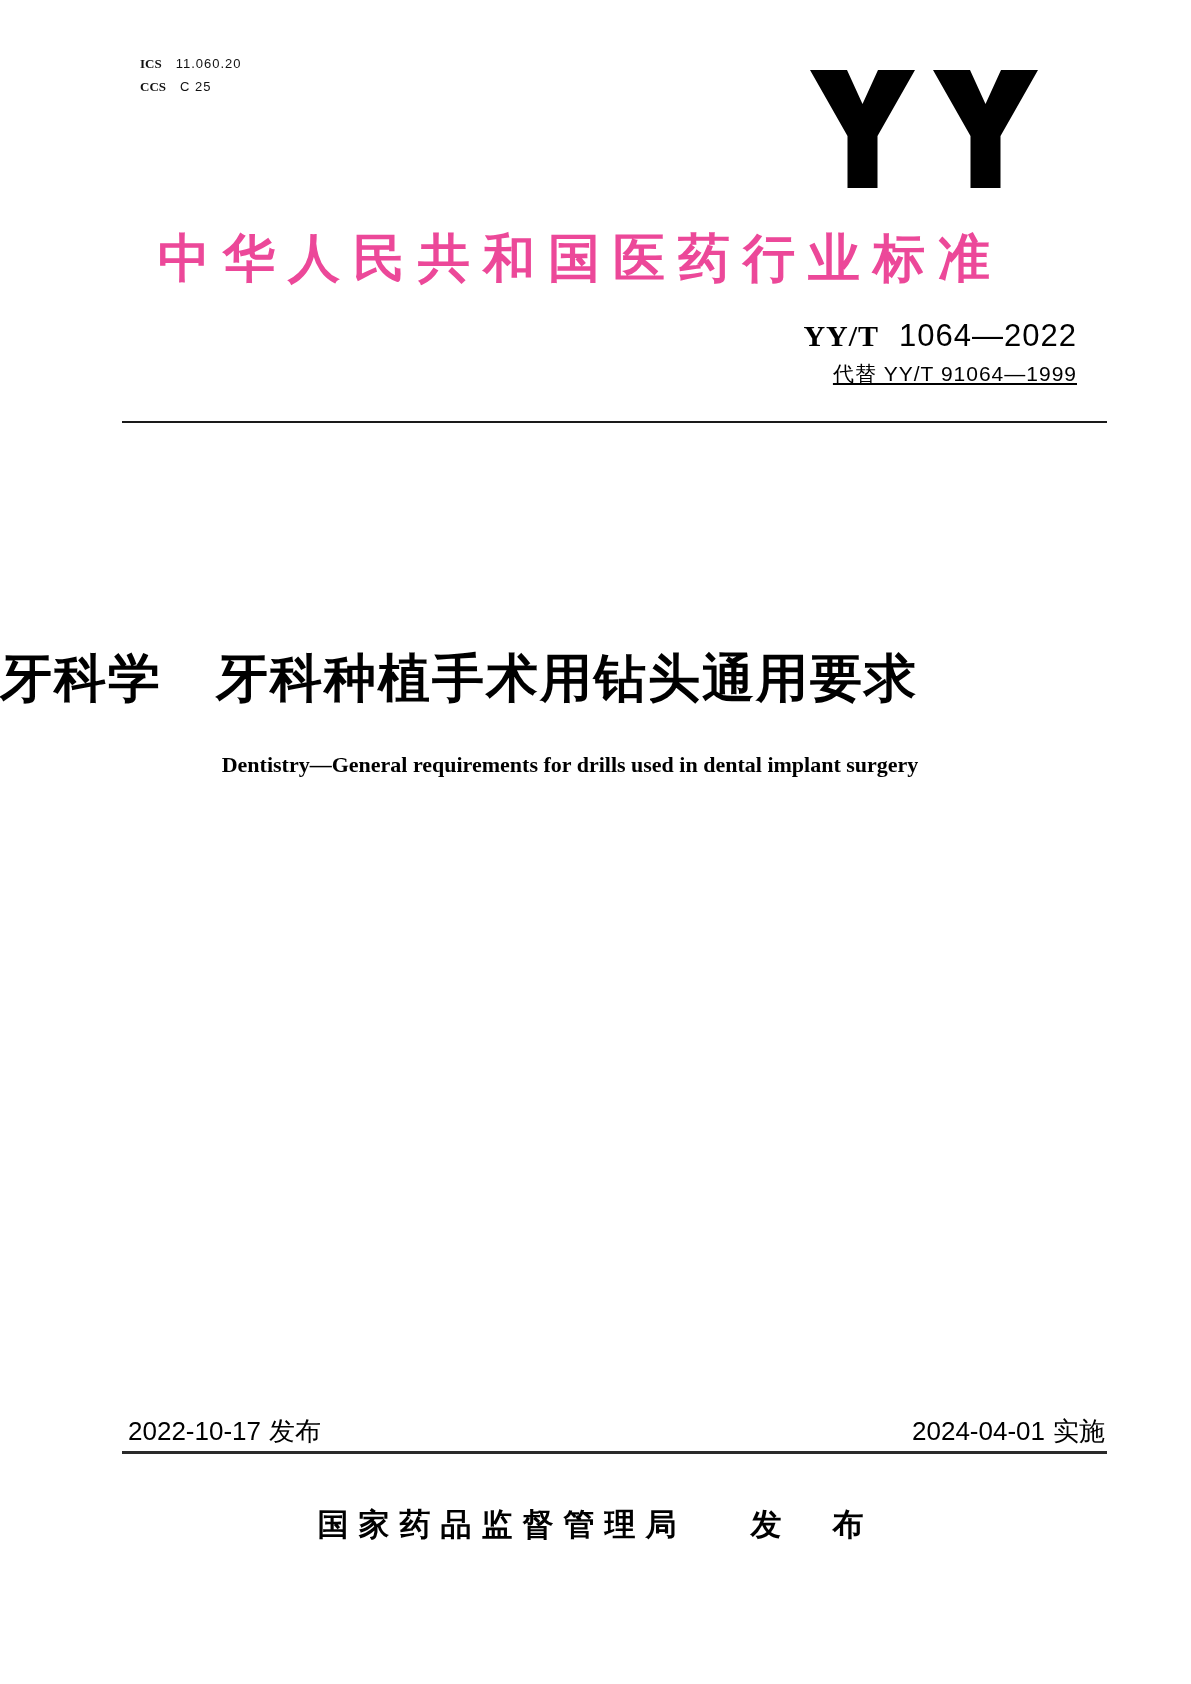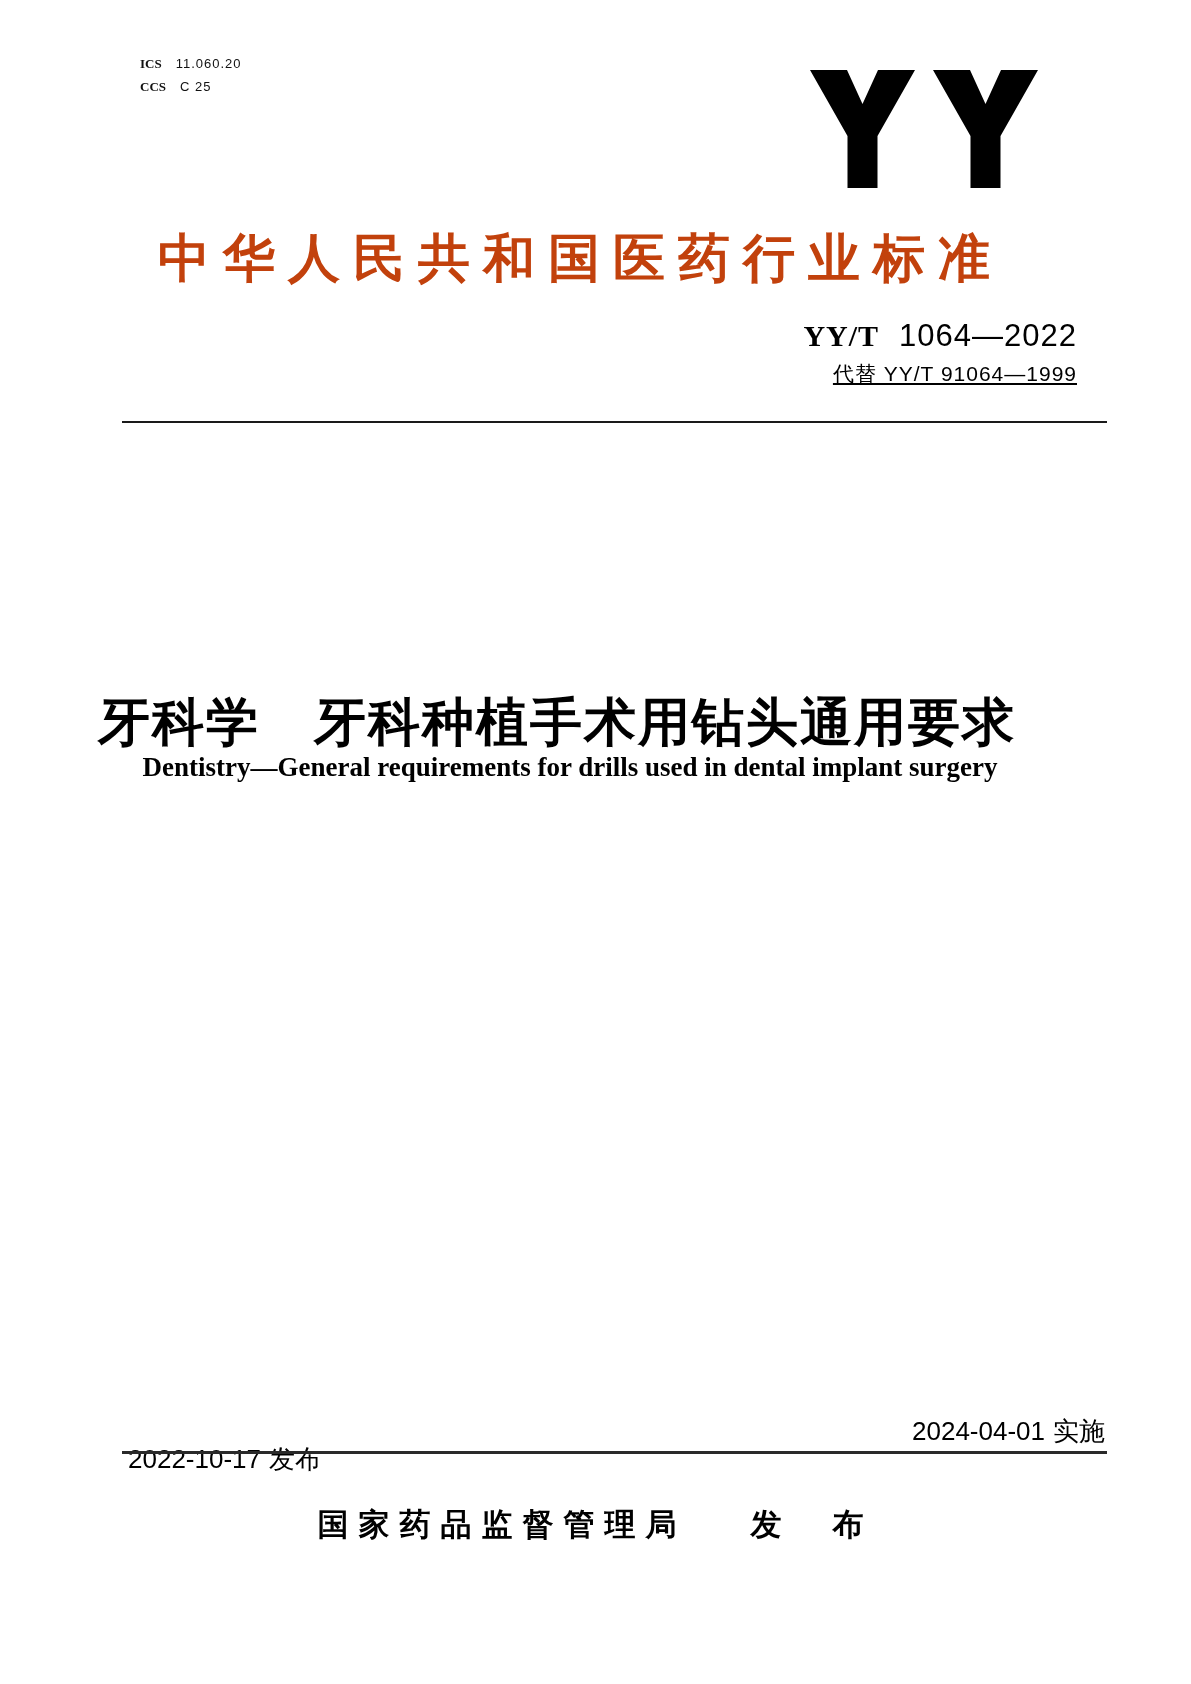--- a/index.html
+++ b/index.html
@@ -59,21 +59,21 @@
   
   .org-title {
     position: absolute;
     left: 158px;
     top: 224px;
     font-size: 52px;
     font-weight: bold;
     letter-spacing: 13px;
     white-space: nowrap;
     font-family: "Liberation Serif", "DejaVu Serif", serif;
-    color: #c2410c;
+    color: #ec4899;
   }
 
   
   .std-number {
     position: absolute;
     right: 114px;
     top: 318px;
     text-align: right;
     white-space: nowrap;
   }
@@ -119,49 +119,46 @@
     height: 3px;
     background: #2a2a2a;
   }
 
   
   .doc-title-zh {
     position: absolute;
     left: 0;
     top: 644px;
     width: 1114px;
-    text-align: center;
     font-size: 52px;
     font-weight: bold;
     letter-spacing: 2px;
     white-space: nowrap;
     font-family: "Liberation Sans", "DejaVu Sans", sans-serif;
     color: #000;
-    margin-top: 44px;
   }
   .doc-title-en {
     position: absolute;
     left: 0;
     top: 752px;
     width: 1140px;
     text-align: center;
-    font-size: 27px;
+    font-size: 22px;
     font-weight: bold;
     font-family: "Liberation Serif", "DejaVu Serif", serif;
     color: #000;
   }
 
   
   .date-release {
     position: absolute;
     left: 128px;
     top: 1414px;
     font-size: 26px;
     white-space: nowrap;
-    margin-top: 28px;
   }
   .date-implement {
     position: absolute;
     right: 86px;
     top: 1414px;
     font-size: 26px;
     white-space: nowrap;
     text-align: right;
   }
   .date-word { margin-left: 8px; }

